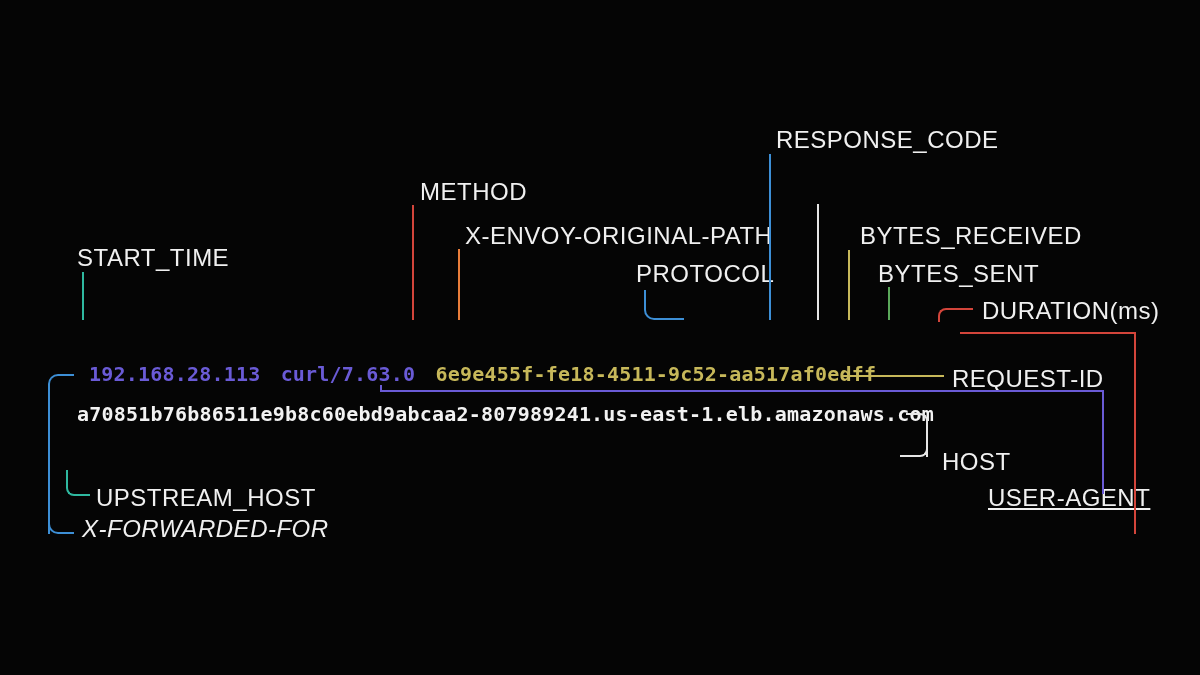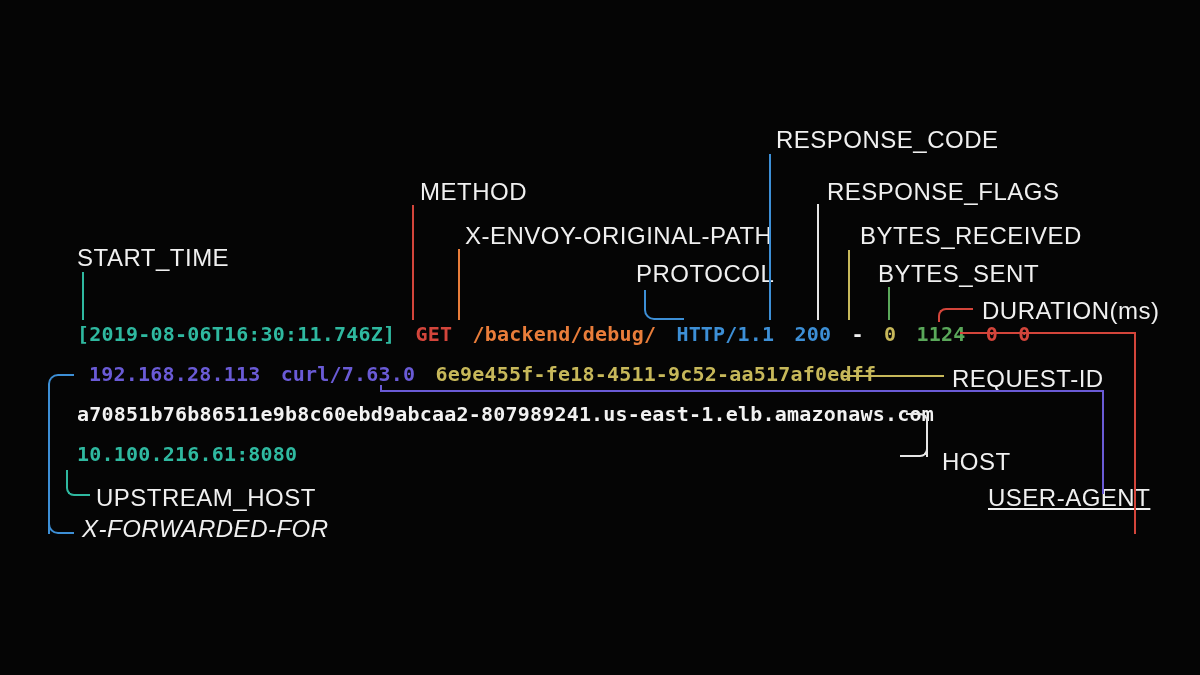--- a/index.html
+++ b/index.html
@@ -64,58 +64,42 @@
 </style>
 </head>
 <body>
 <div class="stage">
 
 <div class="label" style="left:77px; top:244px;">START_TIME</div>
 <div class="label" style="left:420px; top:178px;">METHOD</div>
 <div class="label" style="left:465px; top:222px;">X-ENVOY-ORIGINAL-PATH</div>
 <div class="label" style="left:636px; top:260px;">PROTOCOL</div>
 <div class="label" style="left:776px; top:126px;">RESPONSE_CODE</div>
-<div class="label" style="left:827px; top:178px;">RESPONSE_FLAGS</div>
 <div class="label" style="left:860px; top:222px;">BYTES_RECEIVED</div>
 <div class="label" style="left:878px; top:260px;">BYTES_SENT</div>
 <div class="label" style="left:982px; top:297px;">DURATION(ms)</div>
 
 <div class="label" style="left:952px; top:365px;">REQUEST-ID</div>
 <div class="label" style="left:942px; top:448px;">HOST</div>
 <div class="label" style="left:988px; top:484px;text-decoration:underline;">USER-AGENT</div>
 
 <div class="label" style="left:96px; top:484px;">UPSTREAM_HOST</div>
 <div class="label" style="left:82px; top:515px;font-style:italic;">X-FORWARDED-FOR</div>
 
-<div class="logline" style="top:322px;">
-  <span class="c-teal">[2019-08-06T16:30:11.746Z]</span>
-  <span class="c-red">GET</span>
-  <span class="c-orange">/backend/debug/</span>
-  <span class="c-blue">HTTP/1.1</span>
-  <span class="c-blue">200</span>
-  <span class="c-white">-</span>
-  <span class="c-khaki">0</span>
-  <span class="c-green">1124</span>
-  <span class="c-red">0</span>
-  <span class="c-red">0</span>
-</div>
 
 <div class="logline" style="top:362px;margin-left:12px;">
   <span class="c-purple">192.168.28.113</span>
   <span class="c-purple">curl/7.63.0</span>
   <span class="c-khaki">6e9e455f-fe18-4511-9c52-aa517af0edff</span>
 </div>
 
 <div class="logline" style="top:402px;">
   <span class="c-white">a70851b76b86511e9b8c60ebd9abcaa2-807989241.us-east-1.elb.amazonaws.com</span>
 </div>
 
-<div class="logline" style="top:442px;">
-  <span class="c-teal">10.100.216.61:8080</span>
-</div>
 
 <div class="v" style="left:82px; top:272px; height:48px; background:#2fb9a0;"></div>
 
 <div class="v" style="left:412px; top:205px; height:115px; background:#d3453b;"></div>
 
 <div class="v" style="left:458px; top:249px; height:71px; background:#e97d3a;"></div>
 
 <div class="elbow" style="left:644px; top:290px; width:40px; height:30px; border-left:2px solid #3d8fd6; border-bottom:2px solid #3d8fd6; border-bottom-left-radius:10px;"></div>
 
 <div class="v" style="left:769px; top:154px; height:166px; background:#3d8fd6;"></div>

